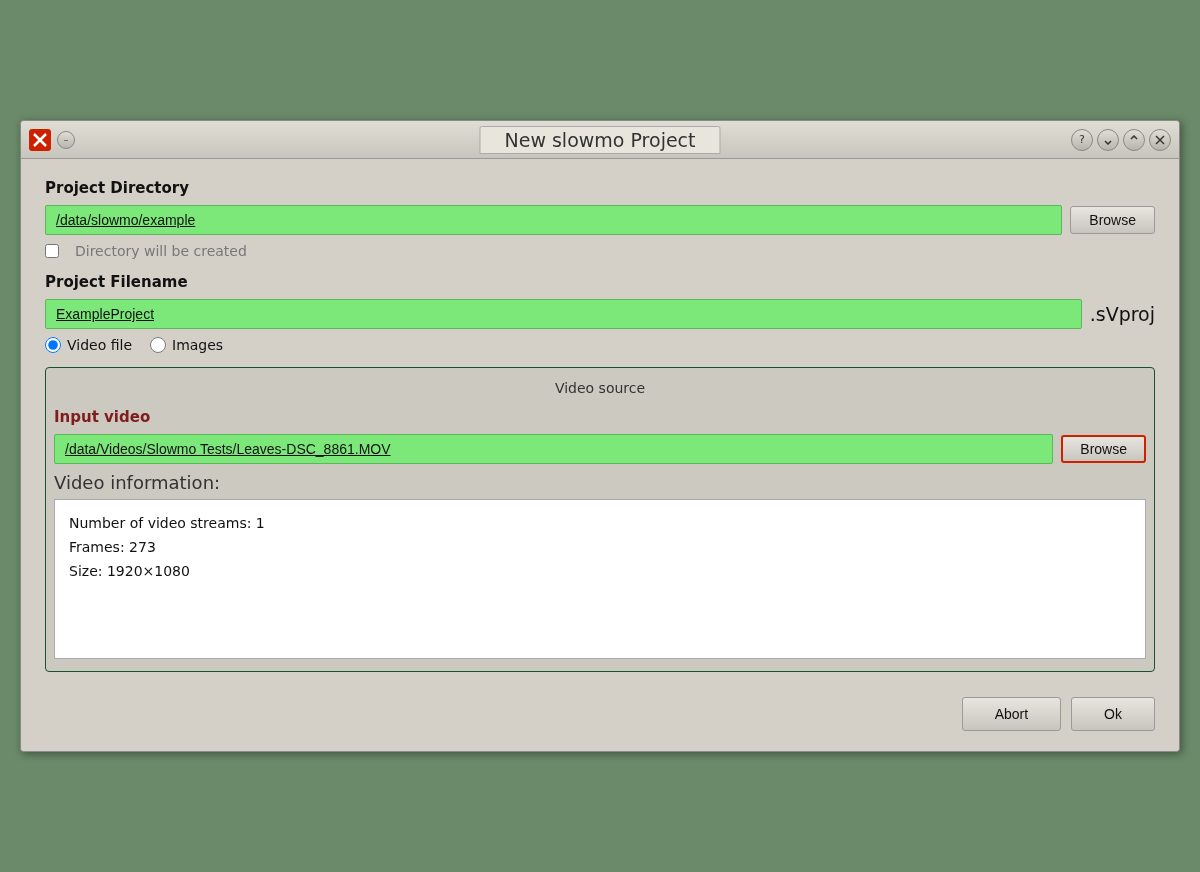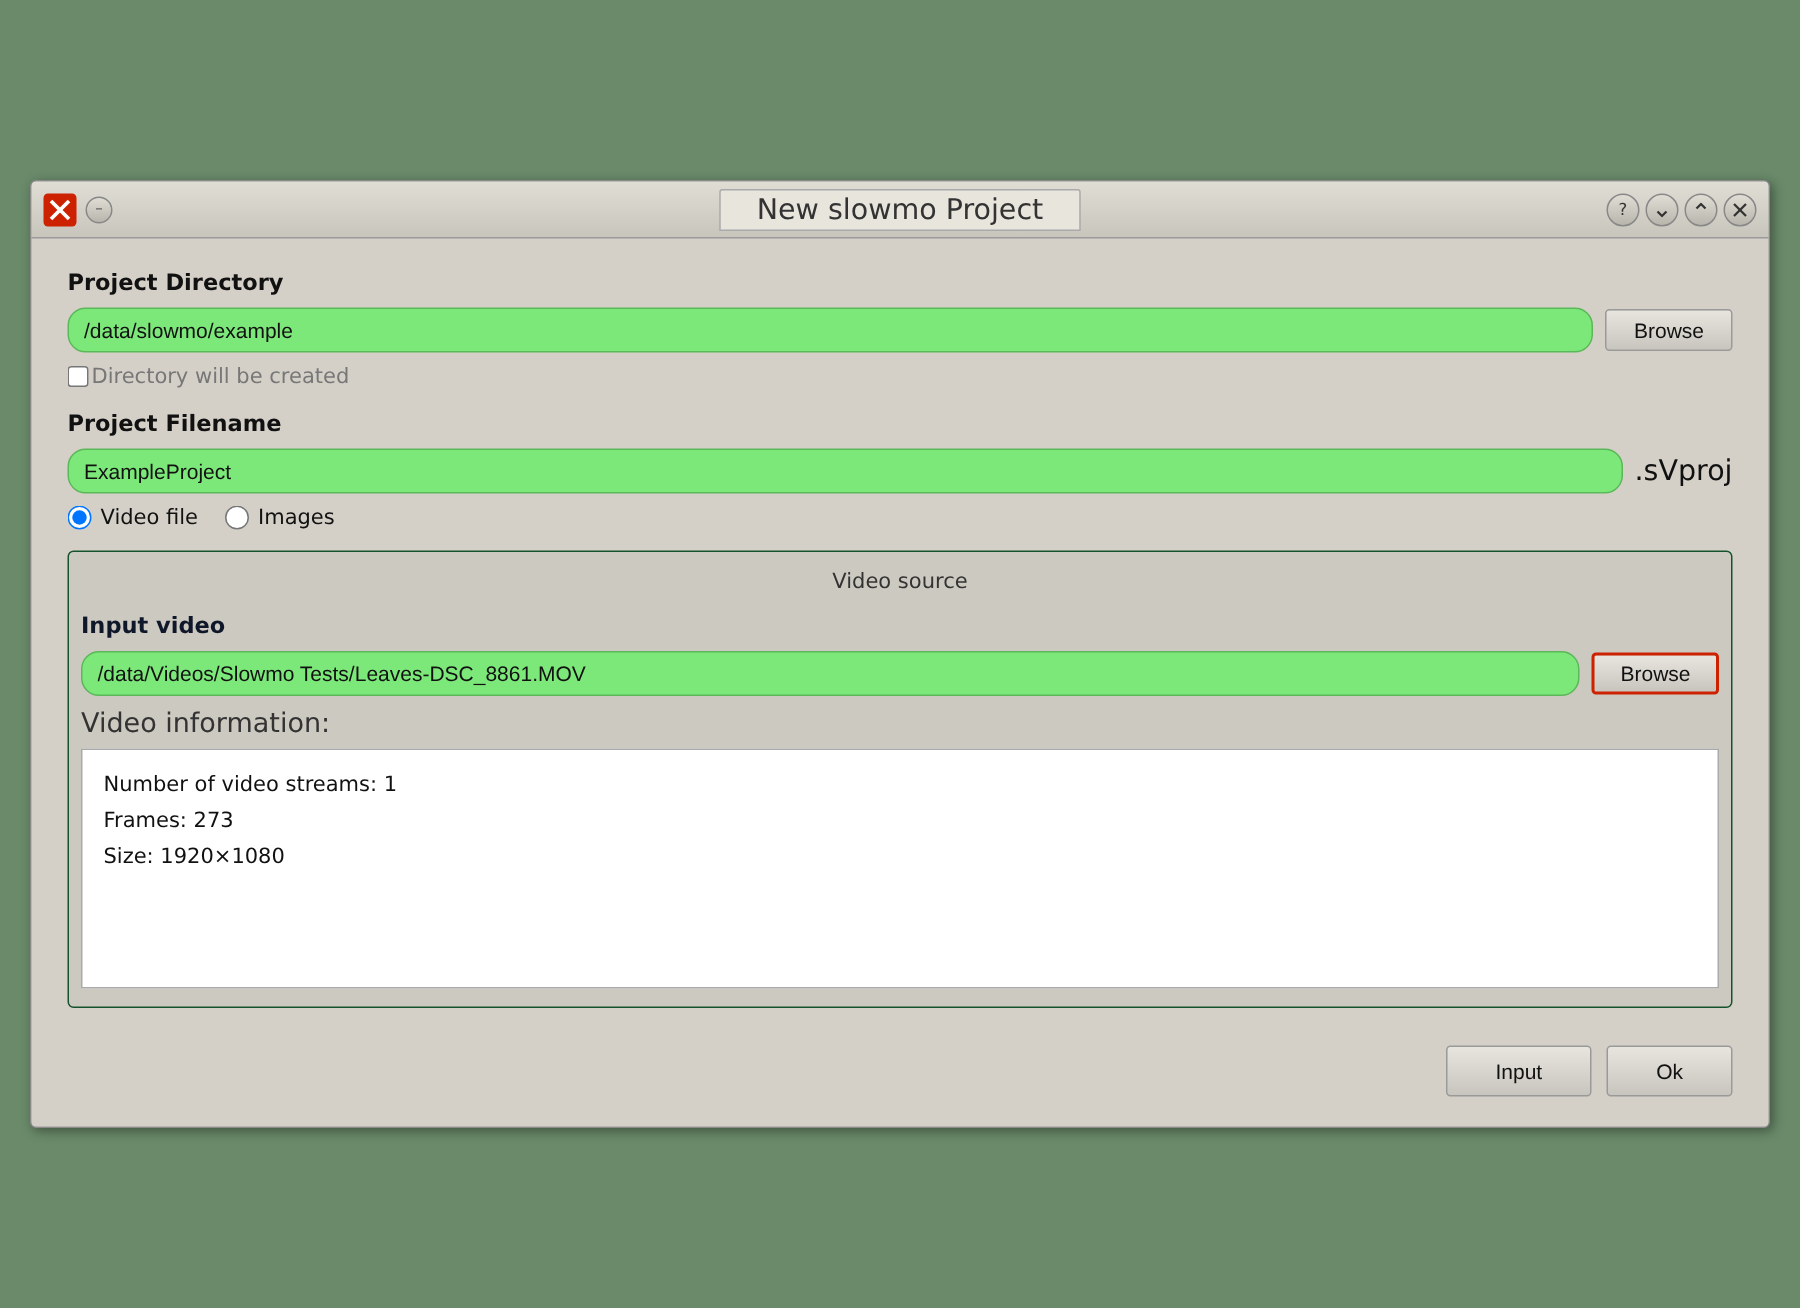--- a/index.html
+++ b/index.html
@@ -123,22 +123,23 @@
       margin-bottom: 8px;
     }
 
     .green-input {
       flex: 1;
       background: #7de87a;
       border: 1px solid #5ab858;
       padding: 6px 10px;
       font-size: 14px;
       color: #111;
-      border-radius: 12px;
+      border-radius: 2px;
       outline: none;
+      text-decoration: underline;
     }
 
     .browse-btn {
       background: linear-gradient(to bottom, #e8e5de, #c8c5be);
       border: 1px solid #9a9a9a;
       padding: 5px 18px;
       font-size: 14px;
       color: #111;
       border-radius: 3px;
       cursor: pointer;
@@ -152,21 +153,21 @@
       font-size: 14px;
       color: #111;
       border-radius: 3px;
       cursor: pointer;
       white-space: nowrap;
     }
 
     .checkbox-row {
       display: flex;
       align-items: center;
-      gap: 2px;
+      gap: 16px;
       margin-bottom: 14px;
       color: #777;
     }
 
     .checkbox-row input[type="checkbox"] {
       width: 14px;
       height: 14px;
     }
 
     .radio-row {
@@ -201,21 +202,21 @@
     .panel-title {
       text-align: center;
       font-size: 14px;
       color: #333;
       margin-bottom: 12px;
     }
 
     .input-section-label {
       font-size: 15px;
       font-weight: bold;
-      color: #0f172a;
+      color: #7f1d1d;
       margin-bottom: 8px;
     }
 
     .video-info-label {
       font-size: 18px;
       color: #333;
       margin-bottom: 6px;
     }
 
     .video-info-box {
@@ -326,18 +327,18 @@
 
       <div class="video-info-label">Video information:</div>
       <div class="video-info-box">
         <div>Number of video streams: 1</div>
         <div>Frames: 273</div>
         <div>Size: 1920×1080</div>
       </div>
     </div>
 
     <div class="bottom-buttons">
-      <button class="action-btn">Input</button>
+      <button class="action-btn">Abort</button>
       <button class="action-btn">Ok</button>
     </div>
 
   </div>
 </div>
 
 </body></html>

